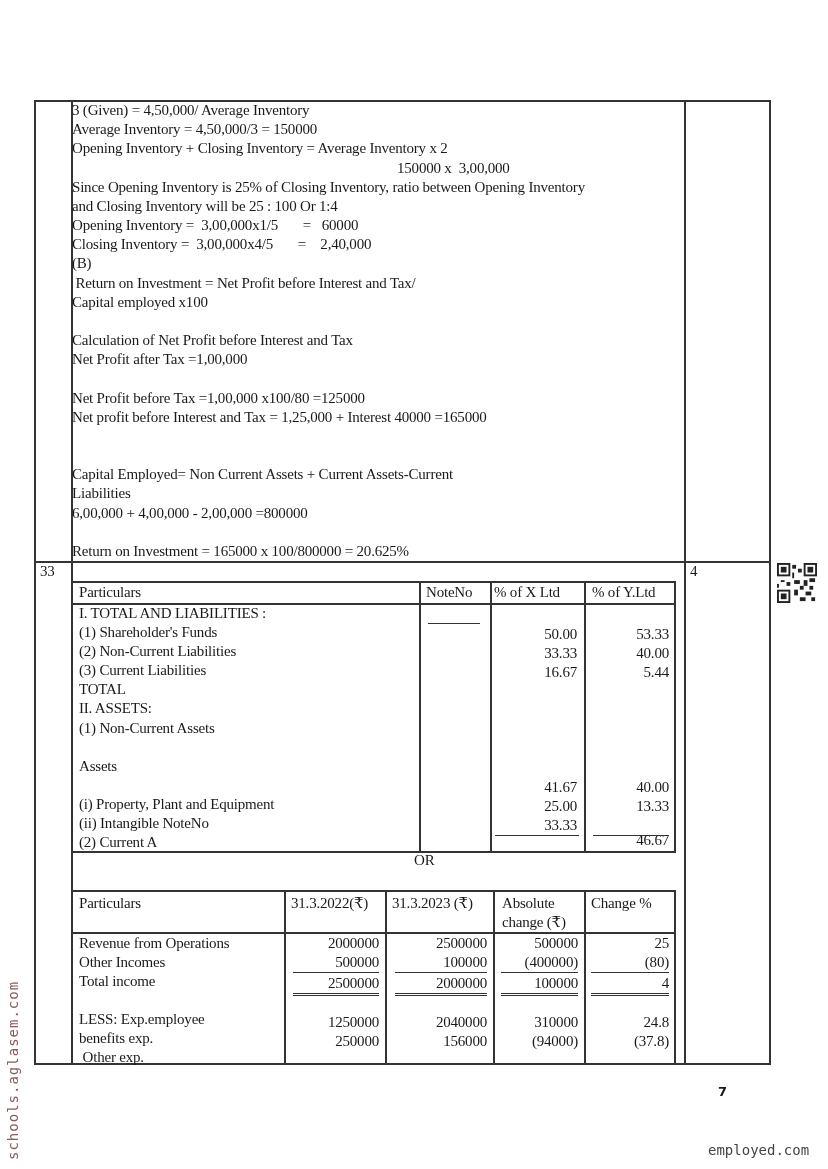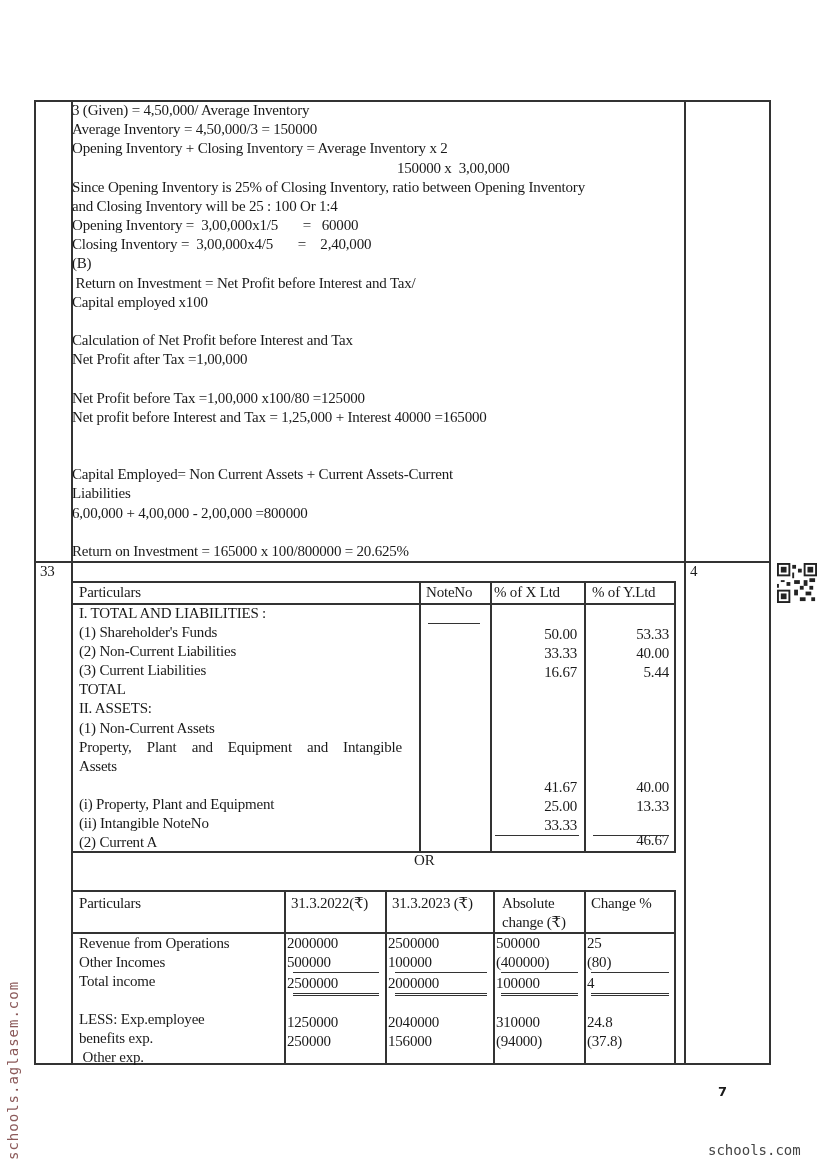--- a/index.html
+++ b/index.html
@@ -25,21 +25,21 @@
   .t1 .r { text-align:right; }
   .ul { position:absolute; border-top:1.5px solid #333; }
 
   .or { position:absolute; left:414px; top:852px; font-weight:normal;font-family:Liberation Serif, serif; }
 
   
   .t2 { position:absolute; left:71px; top:890px; width:605px; height:175px; border:2px solid #333; box-sizing:border-box; border-bottom:none; }
   .t2 .c { position:absolute; top:0; bottom:0; border-left:2px solid #333; }
   .t2 .hr { position:absolute; left:0; right:0; top:40px; border-top:2px solid #333; }
   .t2 .t { position:absolute; white-space:pre; line-height:19px; }
-  .t2 .r { }
+  .t2 .r { text-align:right; }
 
   .qr { position:absolute; left:777px; top:563px; width:40px; height:40px; }
   .side-wm { position:absolute; left:5px; top:1160px; transform-origin:0 0; transform:rotate(-90deg);
              font-family:"DejaVu Sans Mono","Liberation Mono",monospace; font-size:14px; color:#8b5a5a; letter-spacing:1px; }
   .pageno { position:absolute; left:718px; top:1084px; font-family:"DejaVu Sans","Liberation Sans",sans-serif; font-size:13px; font-weight:bold; }
   .foot-wm { position:absolute; left:708px; top:1142px; font-family:"DejaVu Sans Mono","Liberation Mono",monospace; font-size:14px; color:#444; }
 </style>
 </head>
 <body>
 
@@ -94,21 +94,20 @@
   <div class="t r" style="left:516px;width:80px;top:42px">53.33</div>
   <div class="t" style="left:6px;top:59px">(2) Non-Current Liabilities</div>
   <div class="t r" style="left:420px;width:84px;top:61px">33.33</div>
   <div class="t r" style="left:516px;width:80px;top:61px">40.00</div>
   <div class="t" style="left:6px;top:78px">(3) Current Liabilities</div>
   <div class="t r" style="left:420px;width:84px;top:80px">16.67</div>
   <div class="t r" style="left:516px;width:80px;top:80px">5.44</div>
   <div class="t" style="left:6px;top:97px">TOTAL</div>
   <div class="t" style="left:6px;top:116px">II. ASSETS:</div>
   <div class="t" style="left:6px;top:136px">(1) Non-Current Assets</div>
-  <div class="t" style="left:6px;top:155px;word-spacing:4px">Property,  Plant  and  Equipment  and  Intangible</div>
   <div class="t" style="left:6px;top:174px">Assets</div>
   <div class="t r" style="left:420px;width:84px;top:195px">41.67</div>
   <div class="t r" style="left:516px;width:80px;top:195px">40.00</div>
   <div class="t" style="left:6px;top:212px">(i) Property, Plant and Equipment</div>
   <div class="t r" style="left:420px;width:84px;top:214px">25.00</div>
   <div class="t r" style="left:516px;width:80px;top:214px">13.33</div>
   <div class="t" style="left:6px;top:231px">(ii) Intangible NoteNo</div>
   <div class="t r" style="left:420px;width:84px;top:233px">33.33</div>
   <div class="t r" style="left:516px;width:80px;top:248px">46.67</div>
   <div class="ul" style="left:422px;top:252px;width:84px"></div>
@@ -198,13 +197,13 @@
       <rect x="15" y="15" width="3" height="2"></rect>
       <rect x="12" y="18" width="3" height="2"></rect>
     <rect x="18" y="18" width="2" height="2"></rect>
       <rect x="17" y="12" width="2" height="2"></rect>
       <rect x="0" y="11" width="1" height="2"></rect>
   </g>
 </svg>
 
 <div class="side-wm">schools.aglasem.com</div>
 <div class="pageno">7</div>
-<div class="foot-wm">schools.com</div>
+<div class="foot-wm">employed.com</div>
 
 </body></html>

